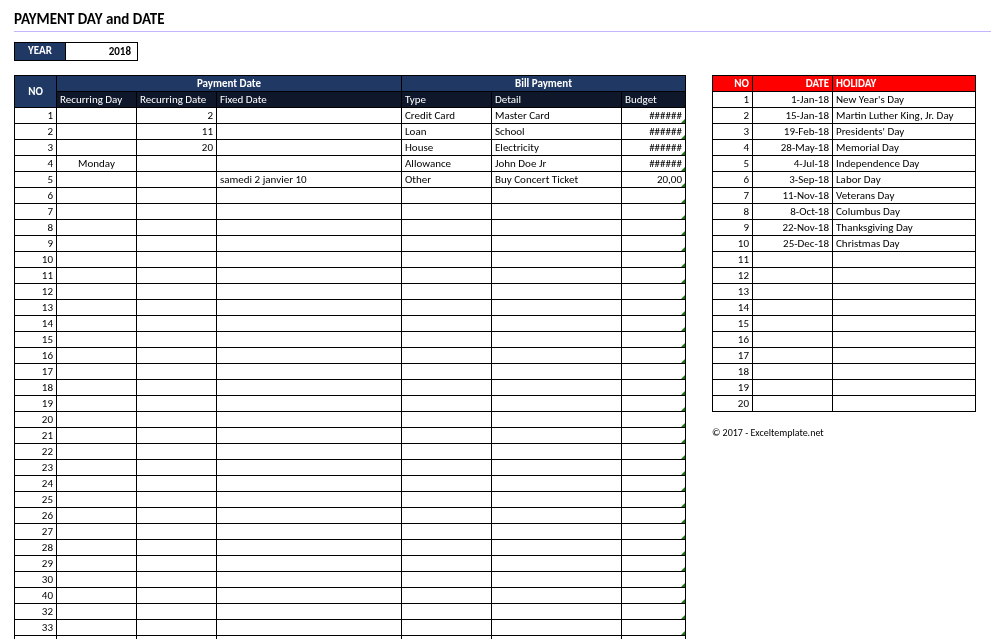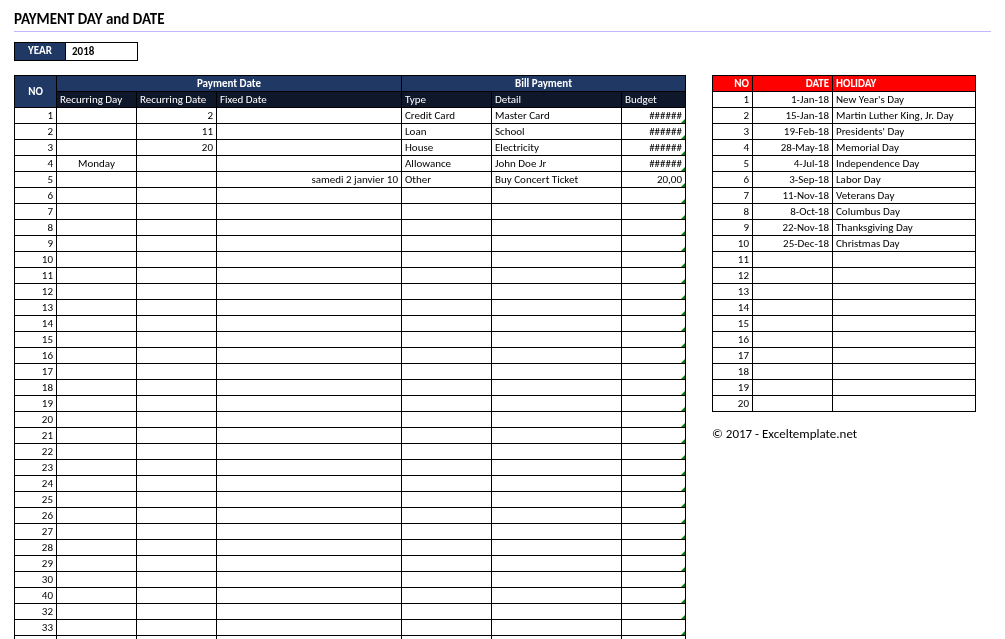--- a/index.html
+++ b/index.html
@@ -28,21 +28,21 @@
     font-weight: bold;
     width: 52px;
     text-align: center;
     padding: 1px 6px;
     border: 1px solid #000;
   }
   .year-value {
     background: #fff;
     font-weight: bold;
     width: 72px;
-    text-align: left;
+    text-align: right;
     padding: 2px 6px;
     border: 1px solid #000;
     border-left: none;
   }
   .columns {
     display: flex;
     gap: 26px;
     align-items: flex-start;
   }
   table {
@@ -66,21 +66,21 @@
   }
   .main thead tr.sub th {
     background: #0f172a;
     color: #fff;
     font-weight: normal;
     text-align: left;
   }
   .main .col-no   { width: 42px; text-align: right; }
   .main .col-rday { width: 80px; text-align: center; }
   .main .col-rdate{ width: 80px; text-align: right; }
-  .main .col-fdate{ width: 185px; text-align: right; }
+  .main .col-fdate{ width: 185px; text-align: left; }
   .main .col-type { width: 90px; text-align: left; }
   .main .col-det  { width: 130px; text-align: left; }
   .main .col-bud  { width: 64px; text-align: right; position: relative; }
   .main tbody td.col-bud::after {
     content: "";
     position: absolute;
     right: 0; bottom: 0;
     width: 0; height: 0;
     border-right: 4px solid #107c10;
     border-top: 4px solid transparent;
@@ -90,21 +90,21 @@
     background: #ff0000;
     color: #fff;
     font-weight: bold;
     text-align: center;
   }
   .hol .h-no   { width: 40px; text-align: right; }
   .hol .h-date { width: 80px; text-align: right; }
   .hol .h-hol  { width: 143px; text-align: left; }
   .copyright {
     margin-top: 14px;
-    font-size: 13px;
+    font-size: 10px;
   }
 </style>
 </head>
 <body>
 
 <div class="page-title">PAYMENT DAY and DATE</div>
 
 <div class="year-row">
   <div class="year-label">YEAR</div>
   <div class="year-value">2018</div>

